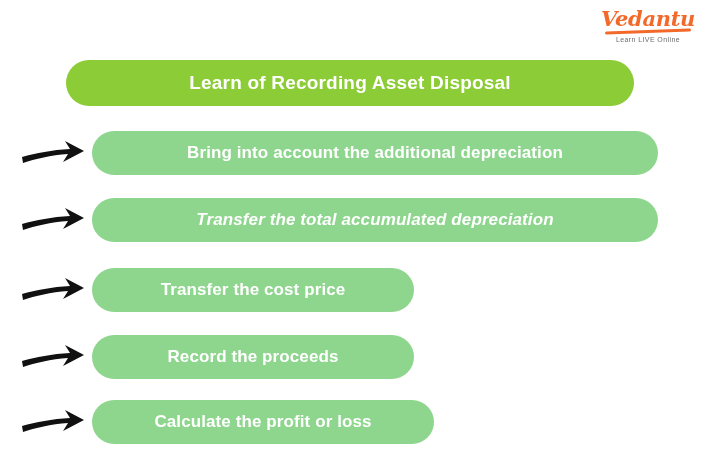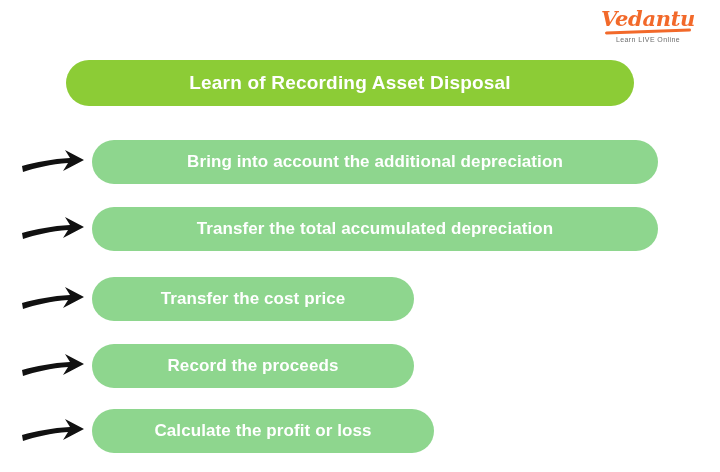--- a/index.html
+++ b/index.html
@@ -75,21 +75,20 @@
     letter-spacing: 0.2px;
   }
 
   
   .step-row {
     position: absolute;
     left: 20px;
     display: flex;
     align-items: center;
     height: 44px;
-    margin-top: 9px;
   }
   .arrow {
     width: 72px;
     height: 44px;
     flex: 0 0 72px;
     display: flex;
     align-items: center;
     justify-content: flex-start;
   }
   .arrow svg { display: block; }
@@ -106,21 +105,21 @@
   }
   .step-pill span {
     color: #ffffff;
     font-size: 17px;
     font-weight: bold;
     white-space: nowrap;
     letter-spacing: 0.1px;
   }
 
   .row-0 { top: 131px; }
-  .row-1 { top: 198px; }
+  .row-1 { top: 198px; font-style: italic; }
   .row-2 { top: 268px; text-align: center; }
   .row-3 { top: 335px; }
   .row-4 { top: 400px; }
 
   .w-0 { width: 566px; }
   .w-1 { width: 566px; }
   .w-2 { width: 322px; }
   .w-3 { width: 322px; }
   .w-4 { width: 342px; align-items: center; }
 </style>

